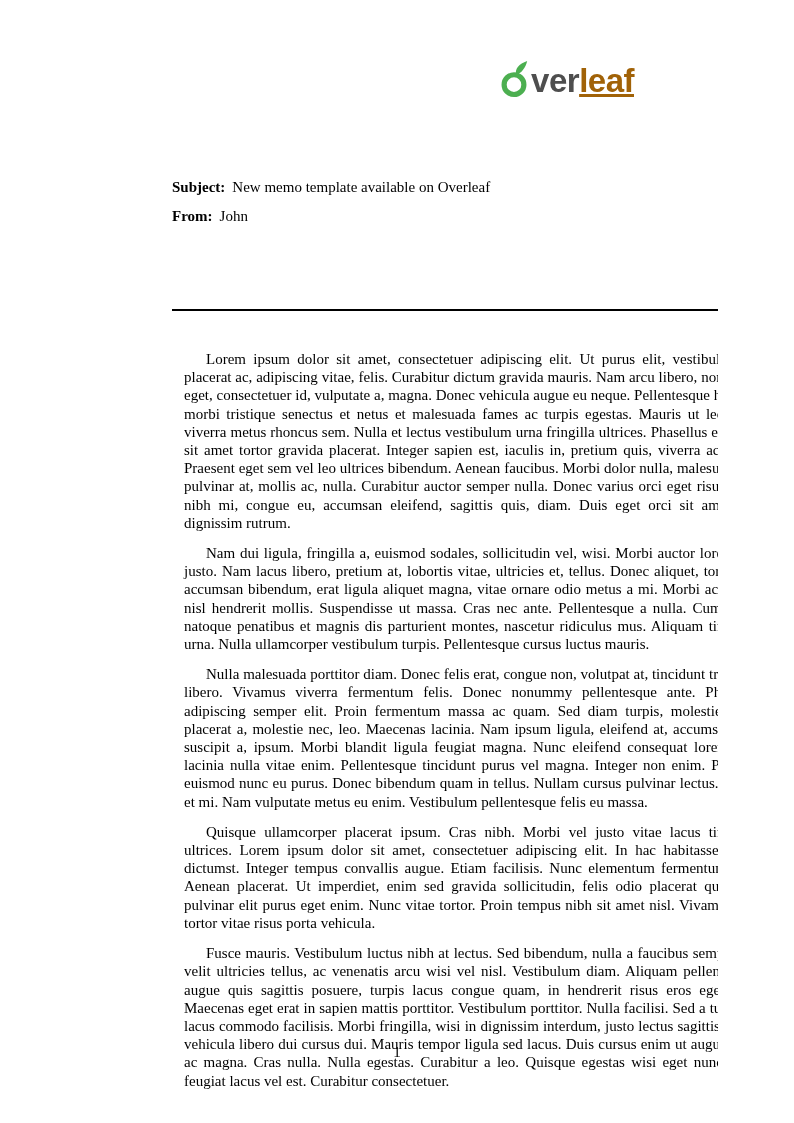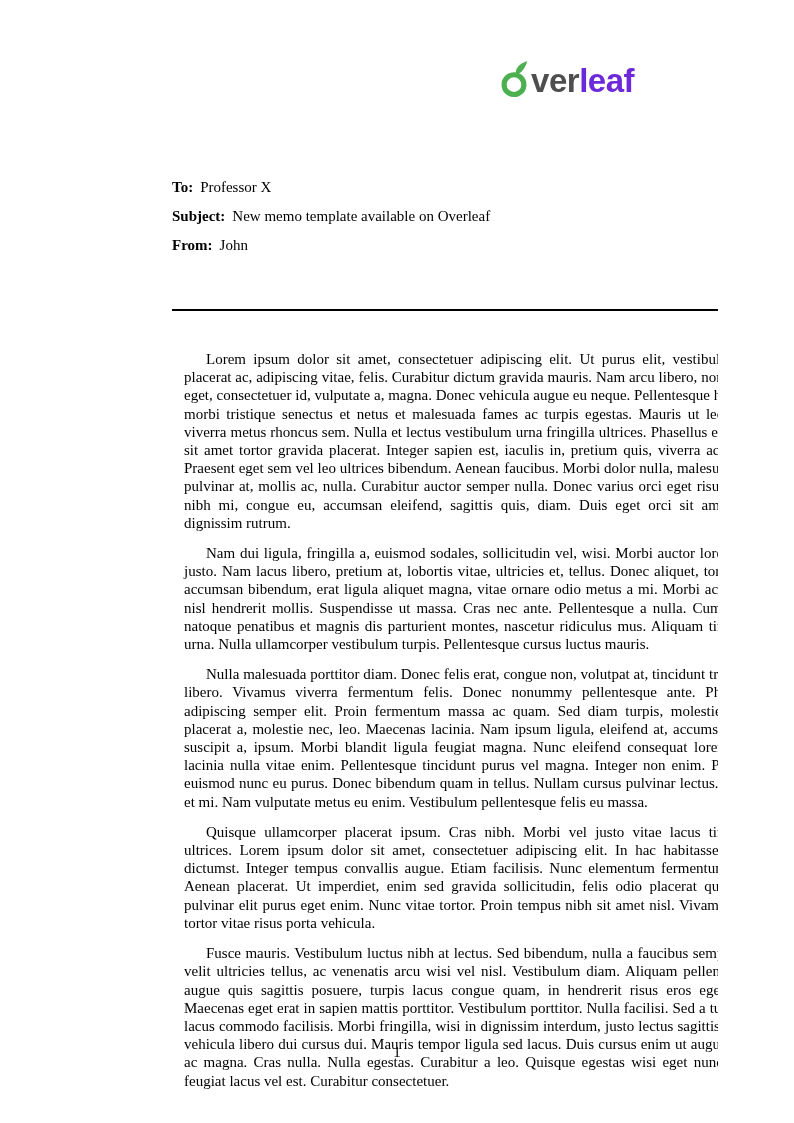--- a/index.html
+++ b/index.html
@@ -22,21 +22,21 @@
     align-items: flex-end;
     font-family: "Liberation Sans", sans-serif;
     font-weight: bold;
     font-size: 33px;
     letter-spacing: -0.5px;
     line-height: 1;
   }
   .logo-o { display: inline-block; margin-right: 1px; }
   .logo-o svg { display: block; }
   .logo-ver { color: #4e4e4e; padding-bottom: 1px; }
-  .logo-leaf { color: #6d28d9; padding-bottom: 1px; }
+  .logo-leaf { color: #a16207; padding-bottom: 1px; text-decoration: underline; }
   .memo-fields {
     position: absolute;
     left: 96px;
     top: 179px;
     width: 602px;
     font-size: 15px;
   }
   .memo-field { margin-bottom: 12px; }
   .memo-label { font-weight: bold; margin-right: 7px; }
   .rule {
@@ -77,23 +77,20 @@
         <circle cx="17" cy="26" r="10.5" fill="none" stroke="#4caf50" stroke-width="5.5"></circle>
         <path d="M19 16 C 18 9 22 4 31 1 C 29 9 25 13 20 16 Z" fill="#4caf50"></path>
       </svg>
     </span>
       <span class="logo-ver">ver</span>
       <span class="logo-leaf">leaf</span>
   </div>
 
   <div class="memo-fields">
     <div class="memo-field">
-      <span class="memo-label">To:</span><span class="memo-value">Professor X</span>
-    </div>
-    <div class="memo-field">
       <span class="memo-label">Subject:</span><span class="memo-value">New memo template available on Overleaf</span>
     </div>
     <div class="memo-field">
       <span class="memo-label">From:</span><span class="memo-value">John</span>
     </div>
   </div>
 
   <div class="rule"></div>
 
   <div class="body-text">

